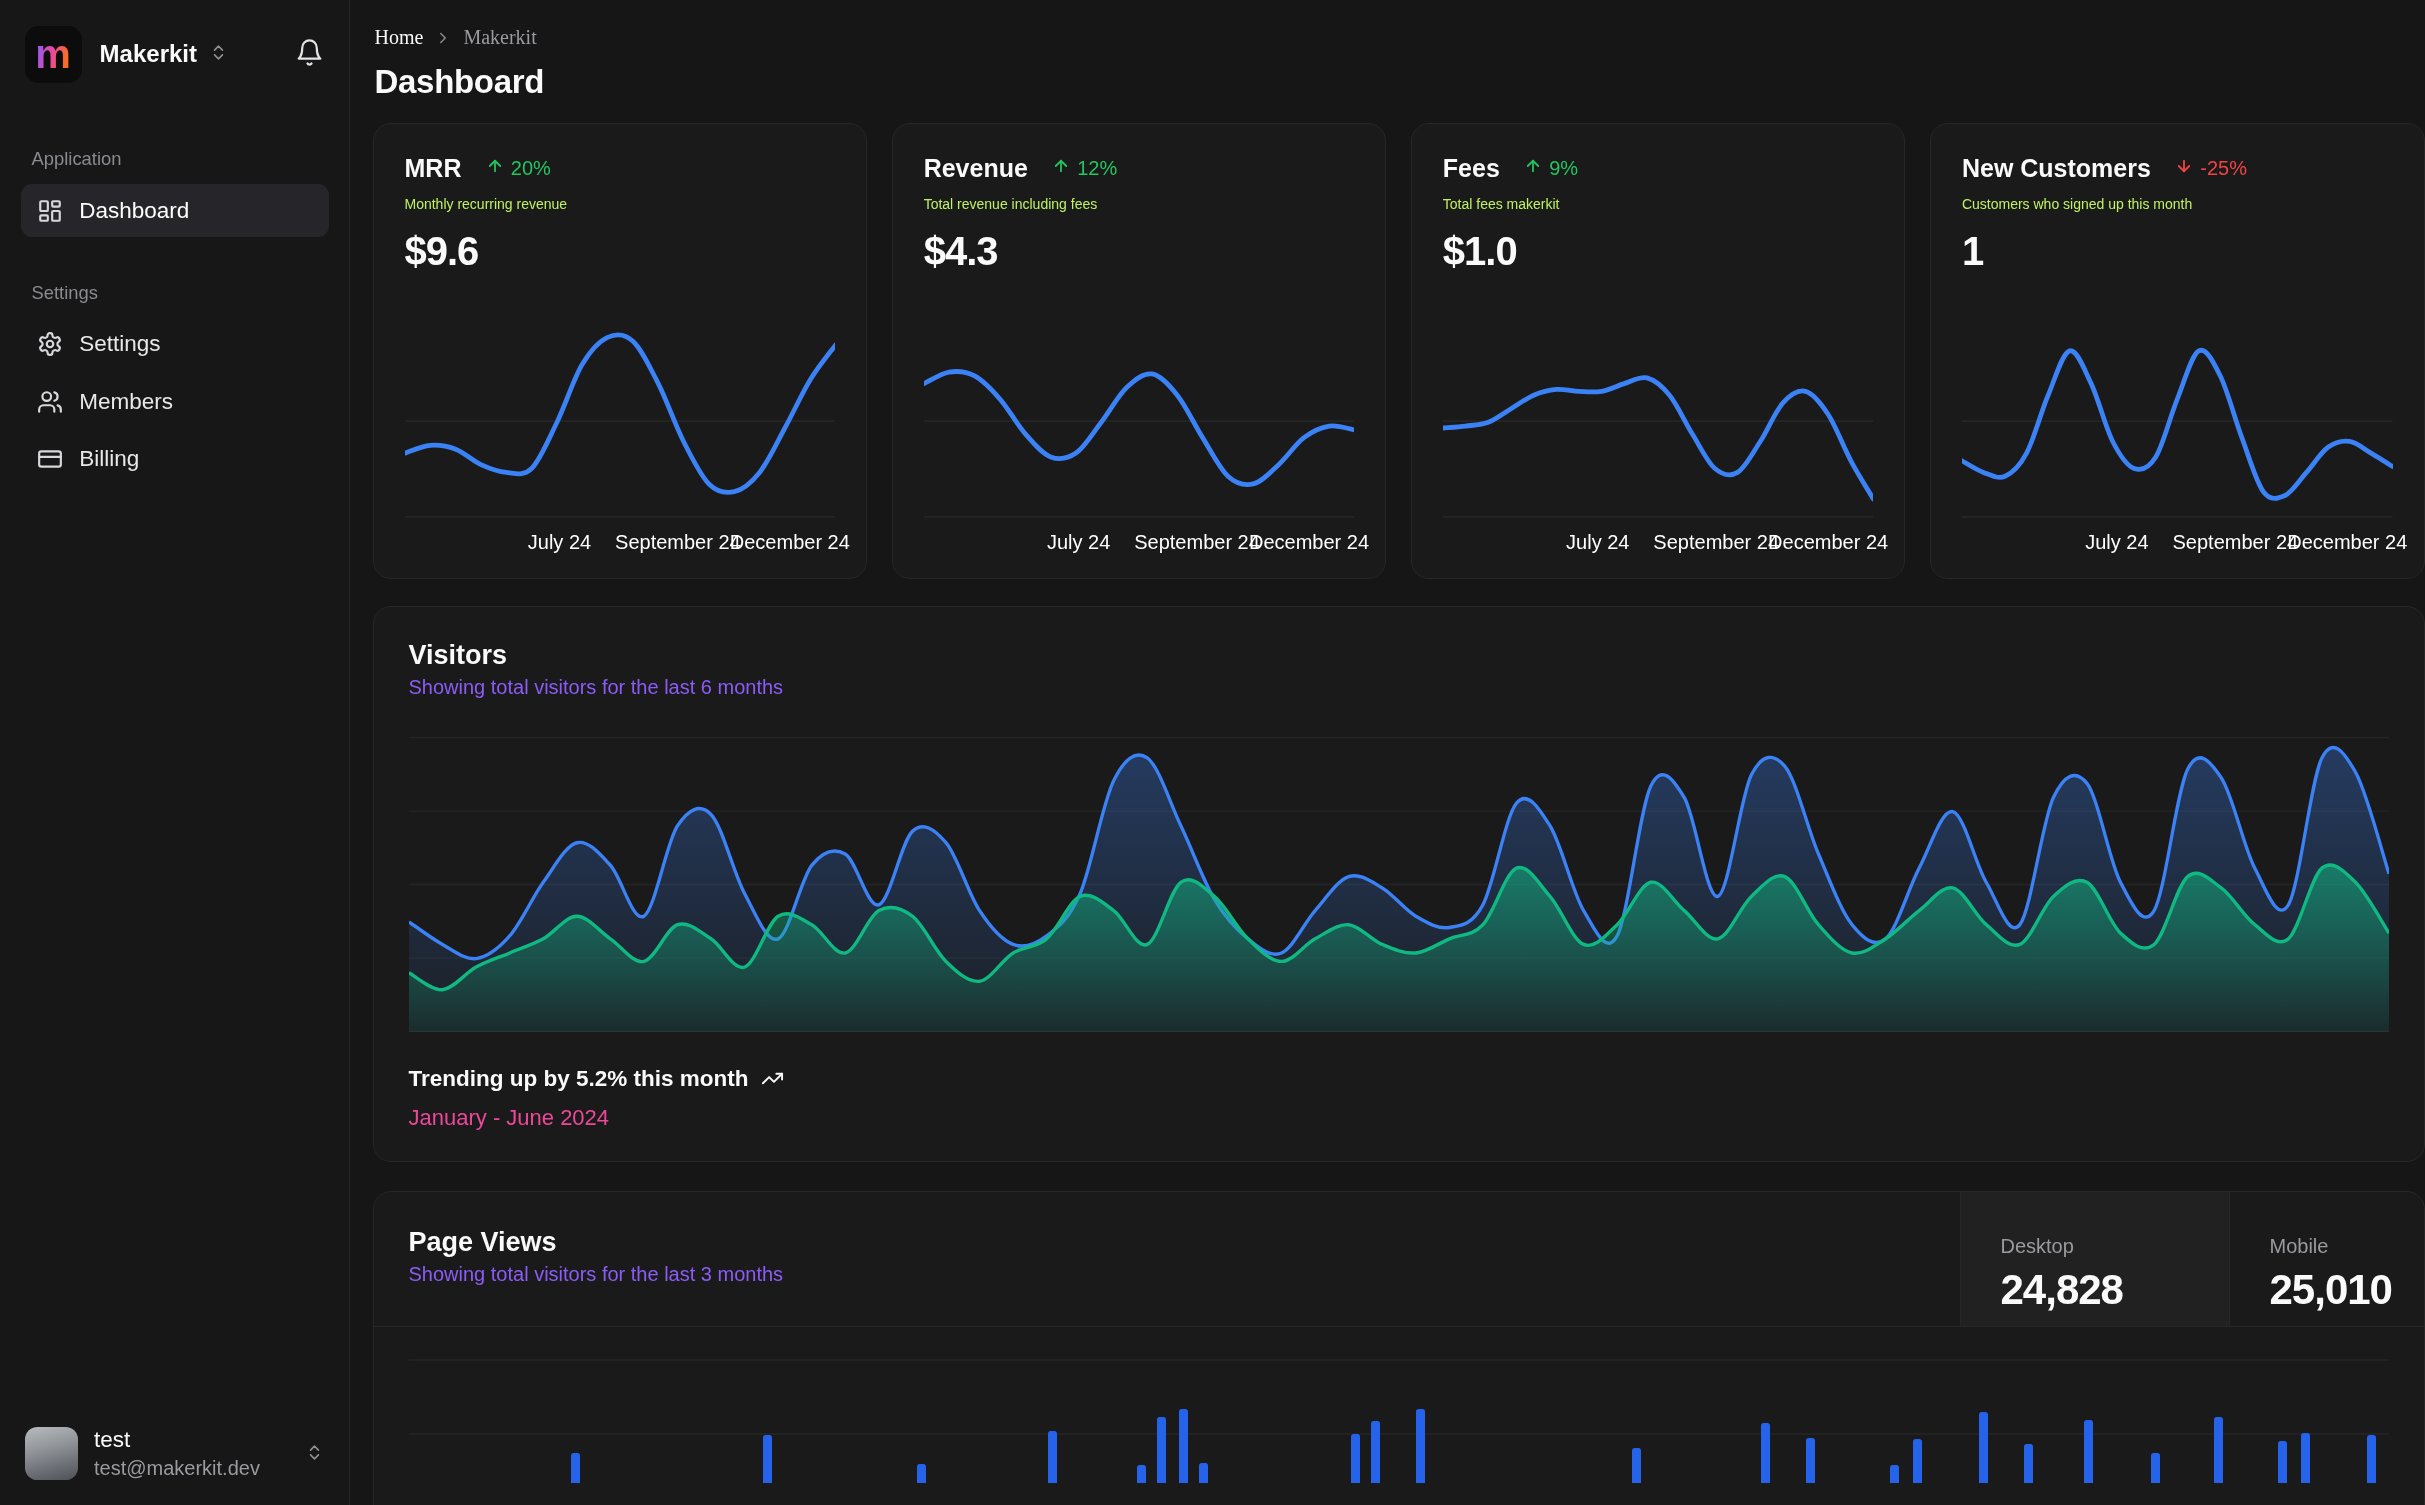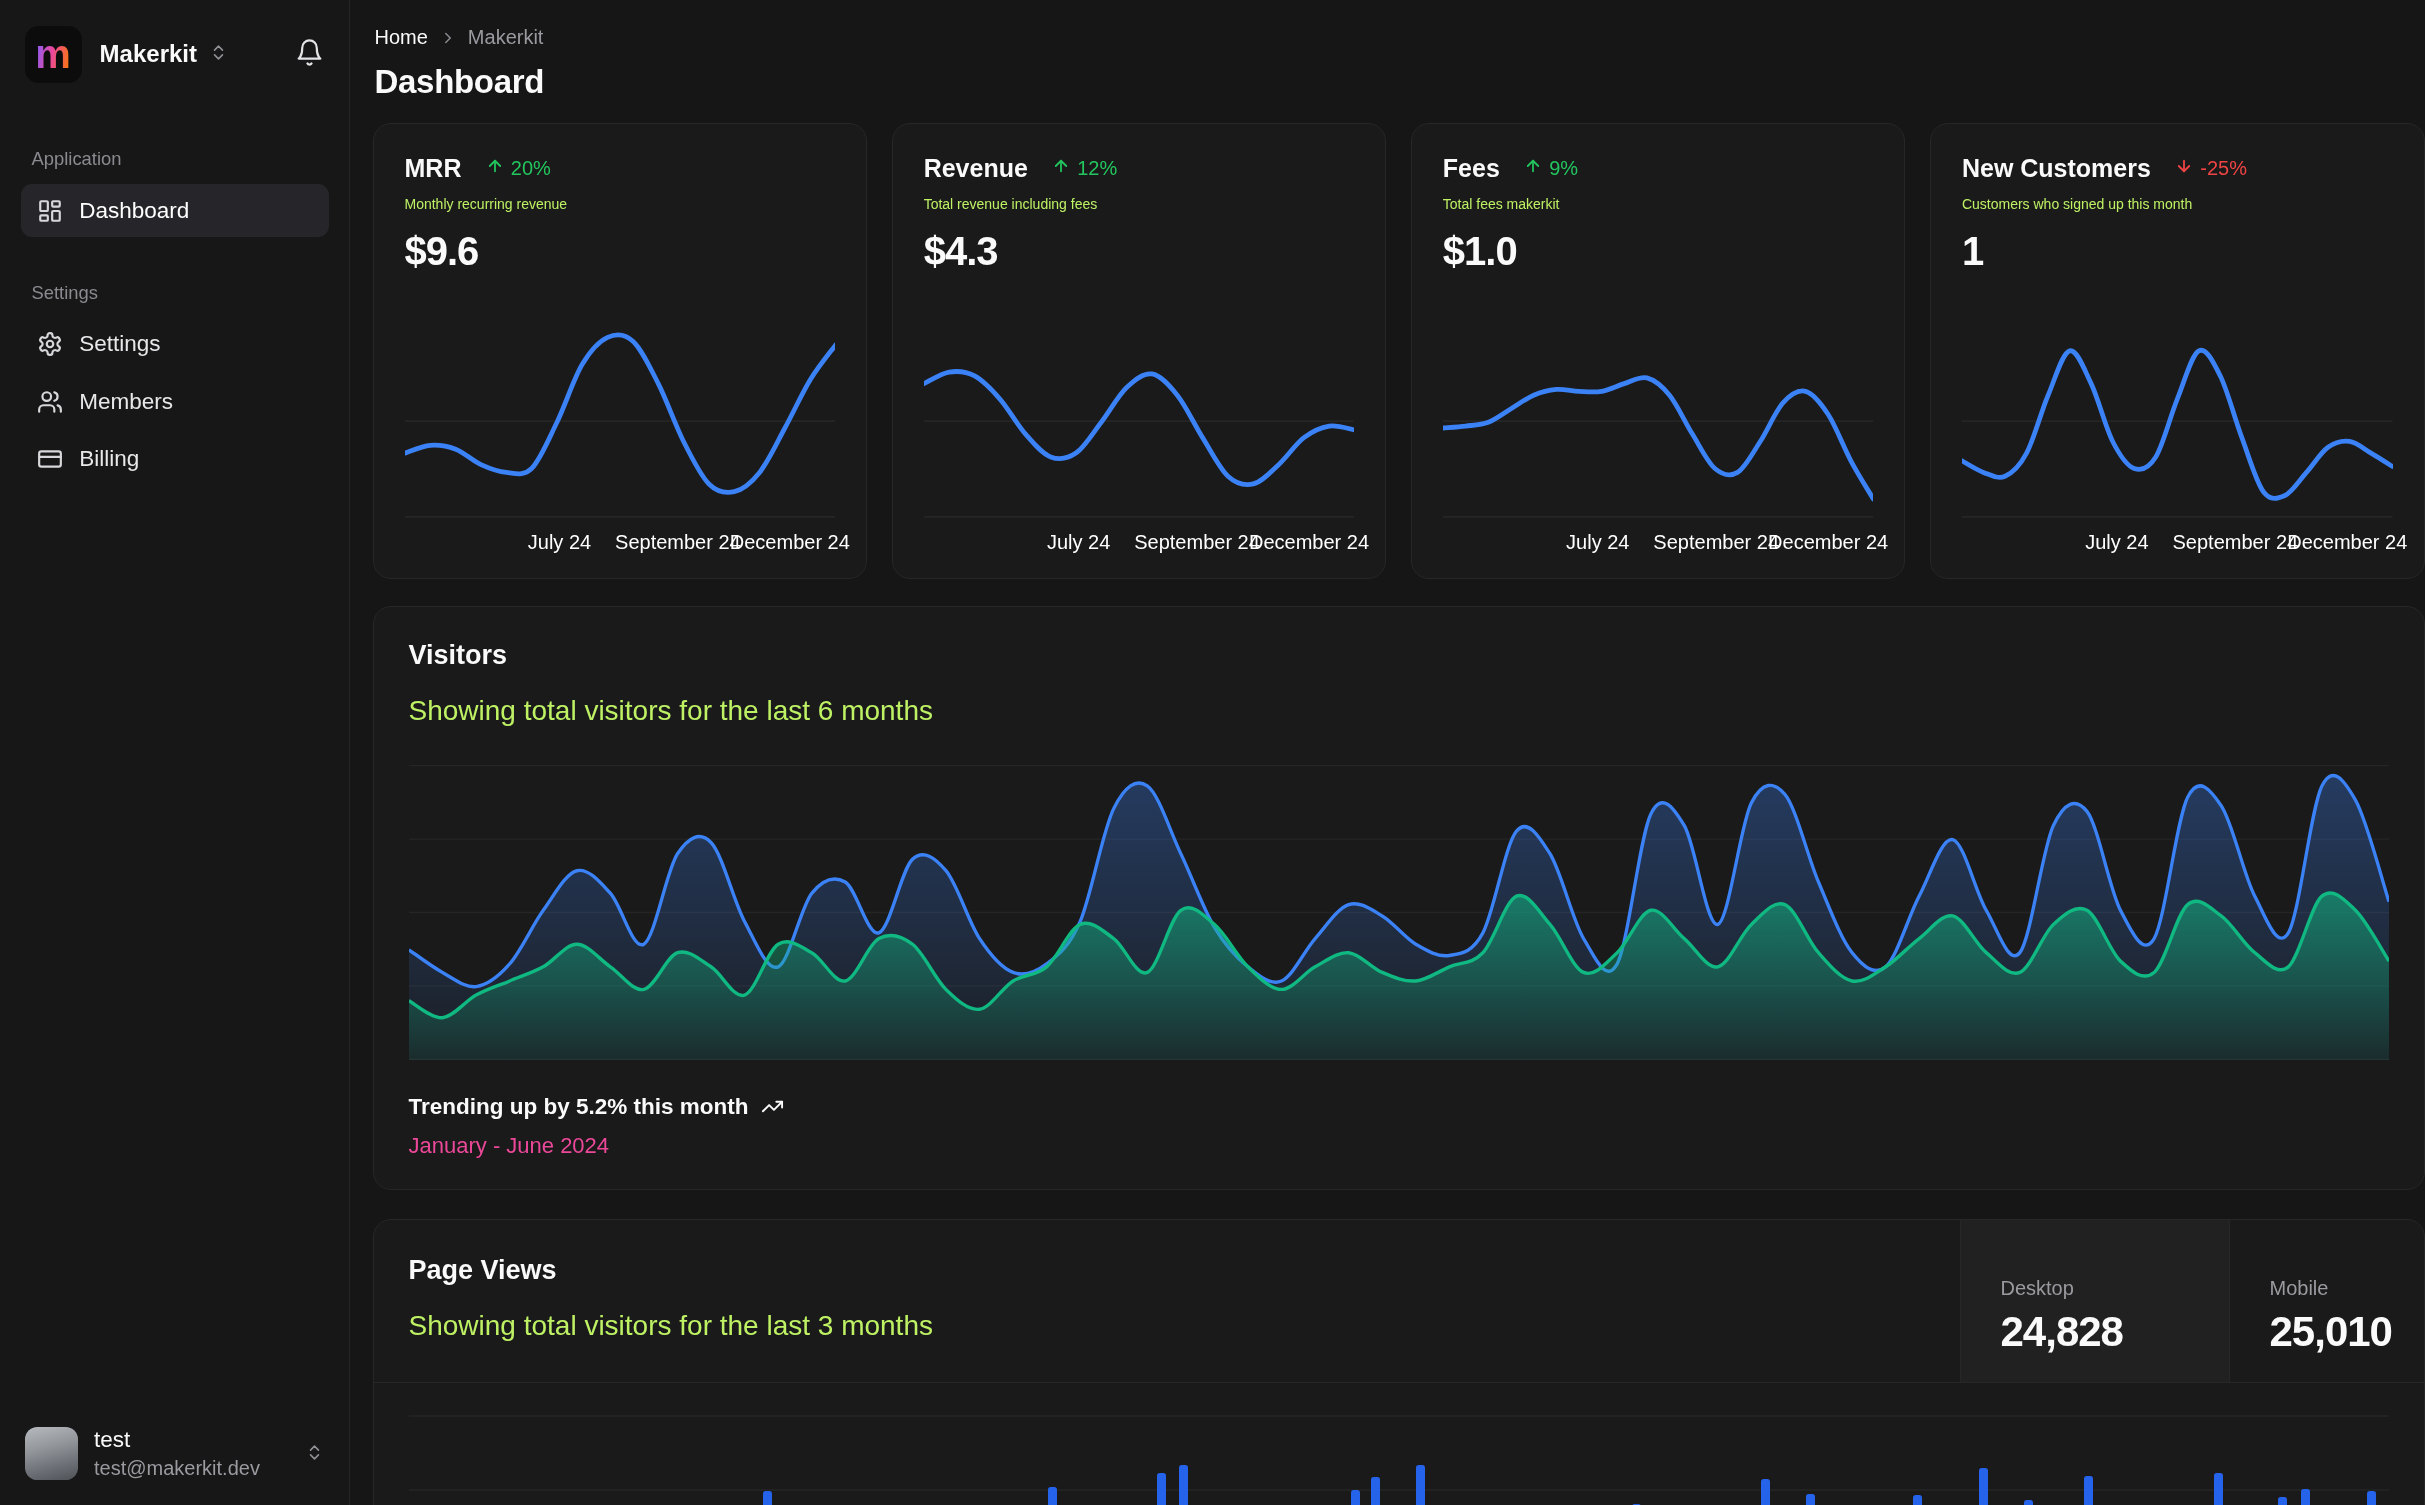--- a/index.html
+++ b/index.html
@@ -42,21 +42,21 @@
   .user{display:flex;align-items:center;gap:16.4px;width:100%;background:none;border:none;
     color:inherit;font-family:inherit;cursor:pointer;padding:4.1px;text-align:left;}
   .avatar{width:53px;height:53px;border-radius:12.3px;flex:0 0 auto;
     background:linear-gradient(165deg,#b7babf 0%,#93979c 38%,#6e7278 70%,#4e5257 100%);}
   .user-meta{flex:1;min-width:0;}
   .user-name{display:block;font-size:22.5px;color:#fafafa;}
   .user-email{display:block;font-size:20px;color:#9a9aa0;margin-top:4.1px;}
 
   
   main{flex:1;padding:26px 6.8px 0 22.5px;min-width:0;}
-  .breadcrumb{display:flex;align-items:center;gap:11px;font-size:20px;color:#fafafa;padding-left:2px;}
+  .breadcrumb{display:flex;align-items:center;gap:11px;font-size:20px;color:#fafafa;padding-left:2px;font-family:Liberation Serif, serif;}
   .bc-current{color:#9a9aa0;}
   .bc-sep{color:#8a8a90;display:flex;}
   h1{font-size:33px;font-weight:700;margin:13.6px 0 0;letter-spacing:-0.3px;padding-left:2px;}
 
   .content{width:2052px;}
   .stats{display:grid;grid-template-columns:repeat(4,1fr);gap:24.6px;margin-top:22px;}
   .card{background:#1a1a1a;border:1.4px solid #272727;border-radius:18px;}
   .stat{padding:30px 31px 18px;}
   .stat-head{display:flex;align-items:center;gap:24.6px;}
   .stat-title{font-size:25px;font-weight:700;}
@@ -68,21 +68,21 @@
   .spark{margin-top:37px;position:relative;}
   .spark svg{width:100%;height:212px;display:block;}
   .axis{position:relative;height:29px;margin-top:8.2px;font-size:20px;color:#ffffff;}
   .axis span{position:absolute;transform:translateX(-50%);white-space:nowrap;}
   .axis .t0{left:36%;}
   .axis .t1{left:63.5%;}
   .axis .t2{left:89.5%;}
 
   .visitors-card{margin-top:27px;padding:33px 35px 30px;}
   .sec-title{font-size:27px;font-weight:700;}
-  .sec-sub{font-size:28px;color:#bef264;margin-top:24px;}
+  .sec-sub{font-size:20px;color:#8b5cf6;margin-top:5px;}
   .visitors-chart{width:100%;height:295px;margin-top:38px;display:block;}
   .v-footer{margin-top:34px;}
   .v-trend{font-size:22.5px;font-weight:700;display:flex;align-items:center;gap:12.3px;}
   .v-trend .ic{display:flex;color:#fafafa;}
   .v-range{font-size:22px;color:#ec4899;margin-top:13.6px;}
 
   .pv-card{margin-top:29px;padding:0;height:478px;overflow:hidden;}
   .pv-head{display:flex;border-bottom:1.4px solid #272727;align-items:stretch;}
   .pv-titles{flex:1;padding:35px 35px 40px;}
   .pv-tab{border:none;border-left:1.4px solid #272727;background:transparent;cursor:pointer;

